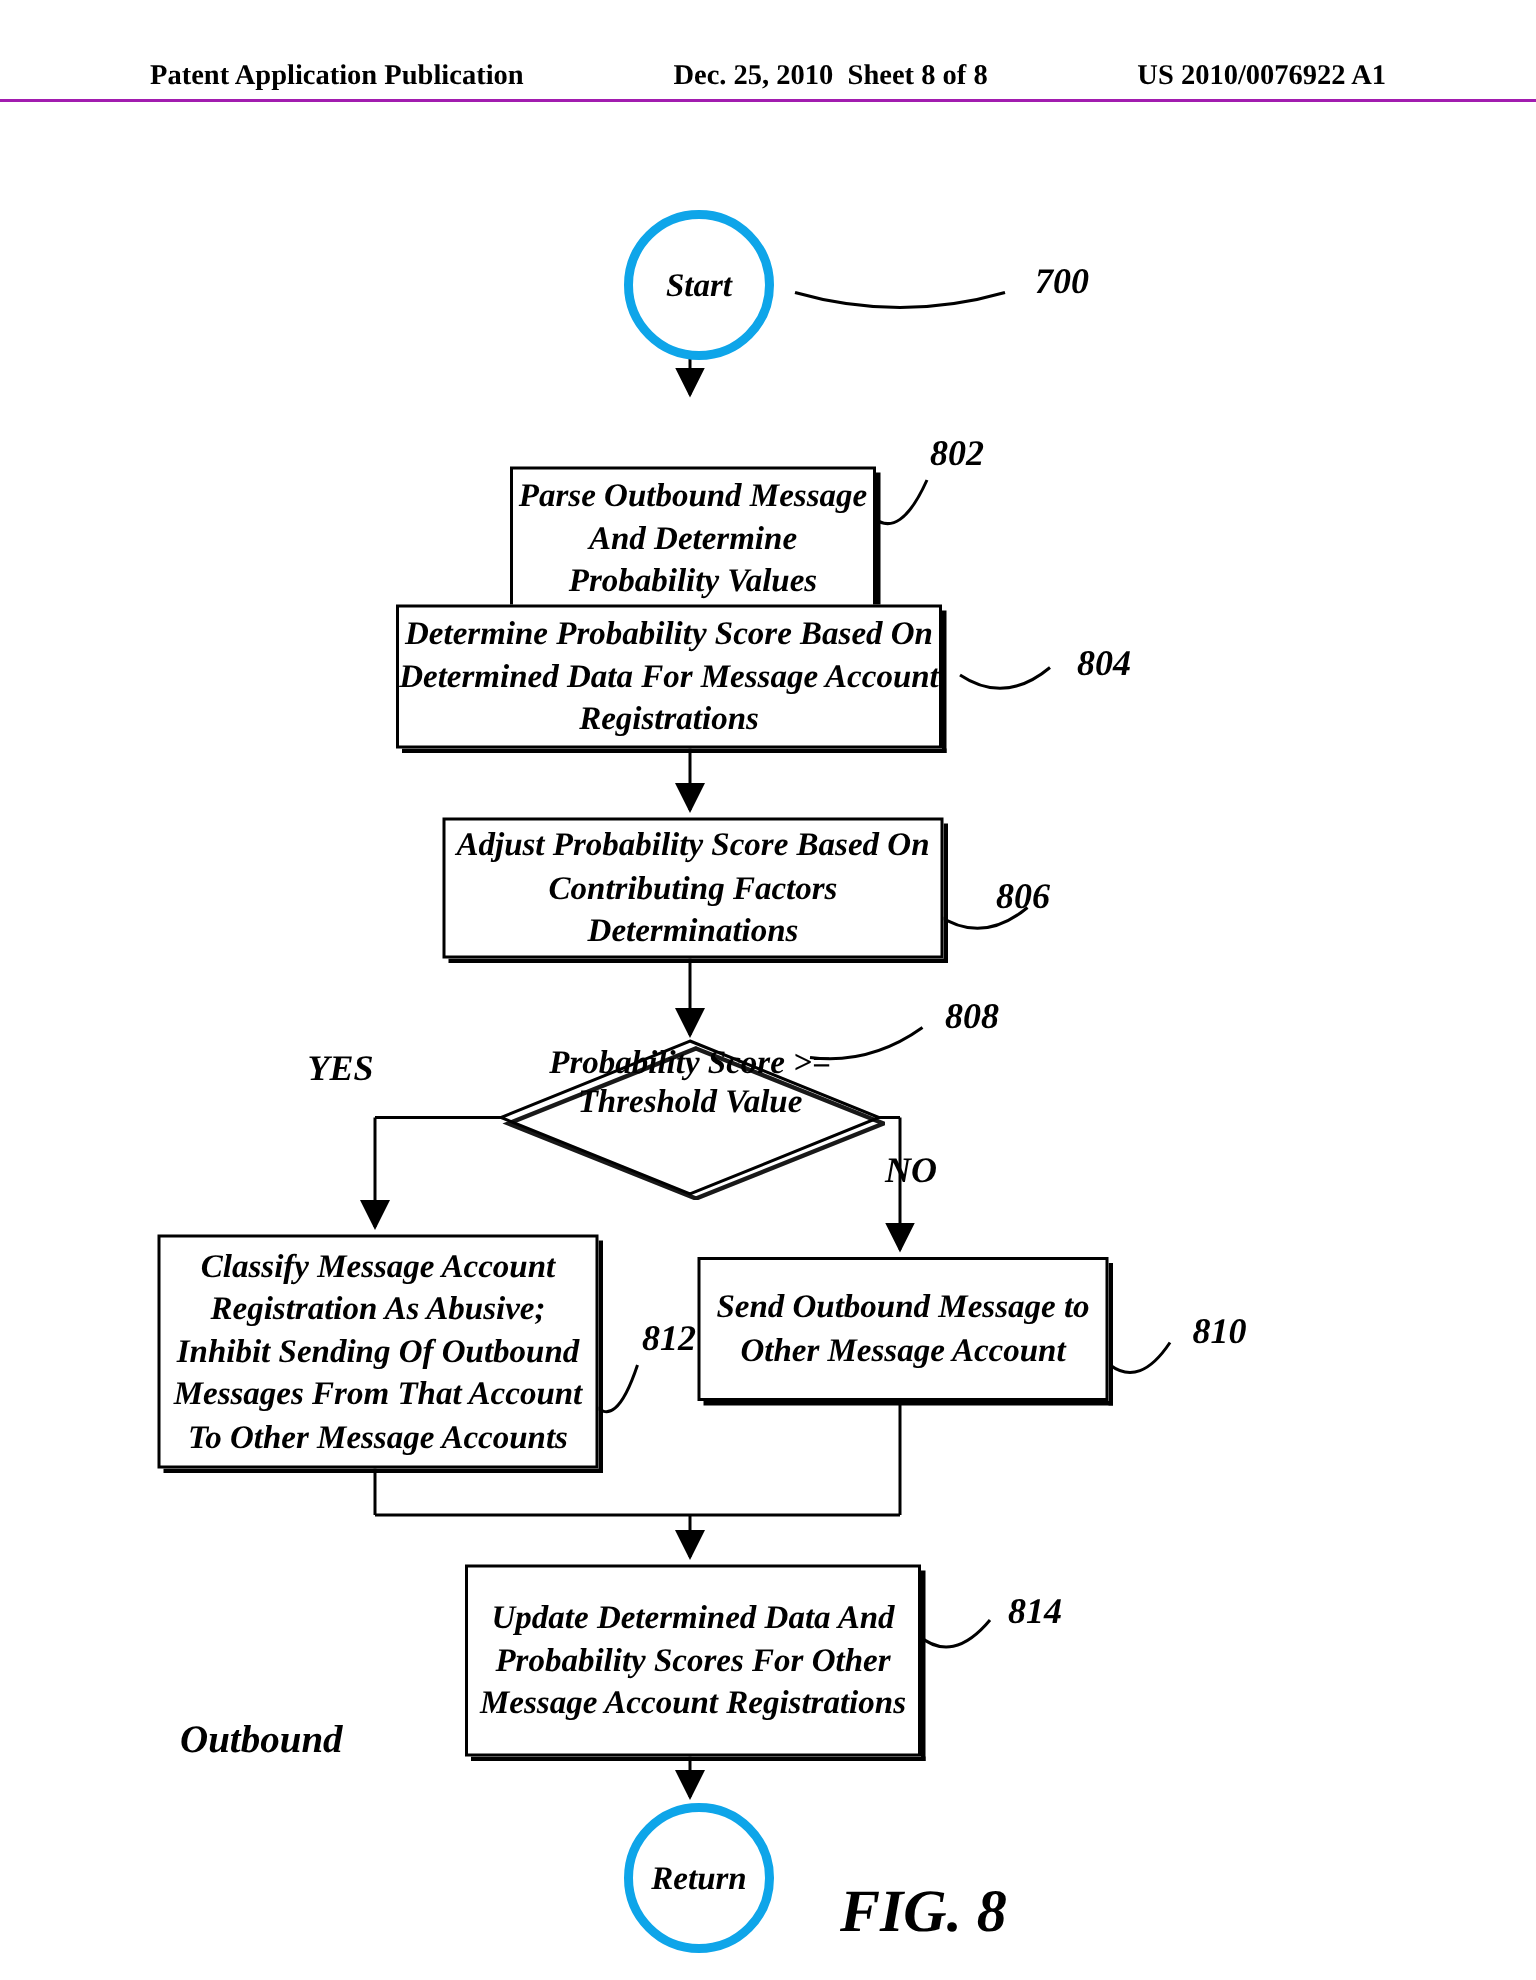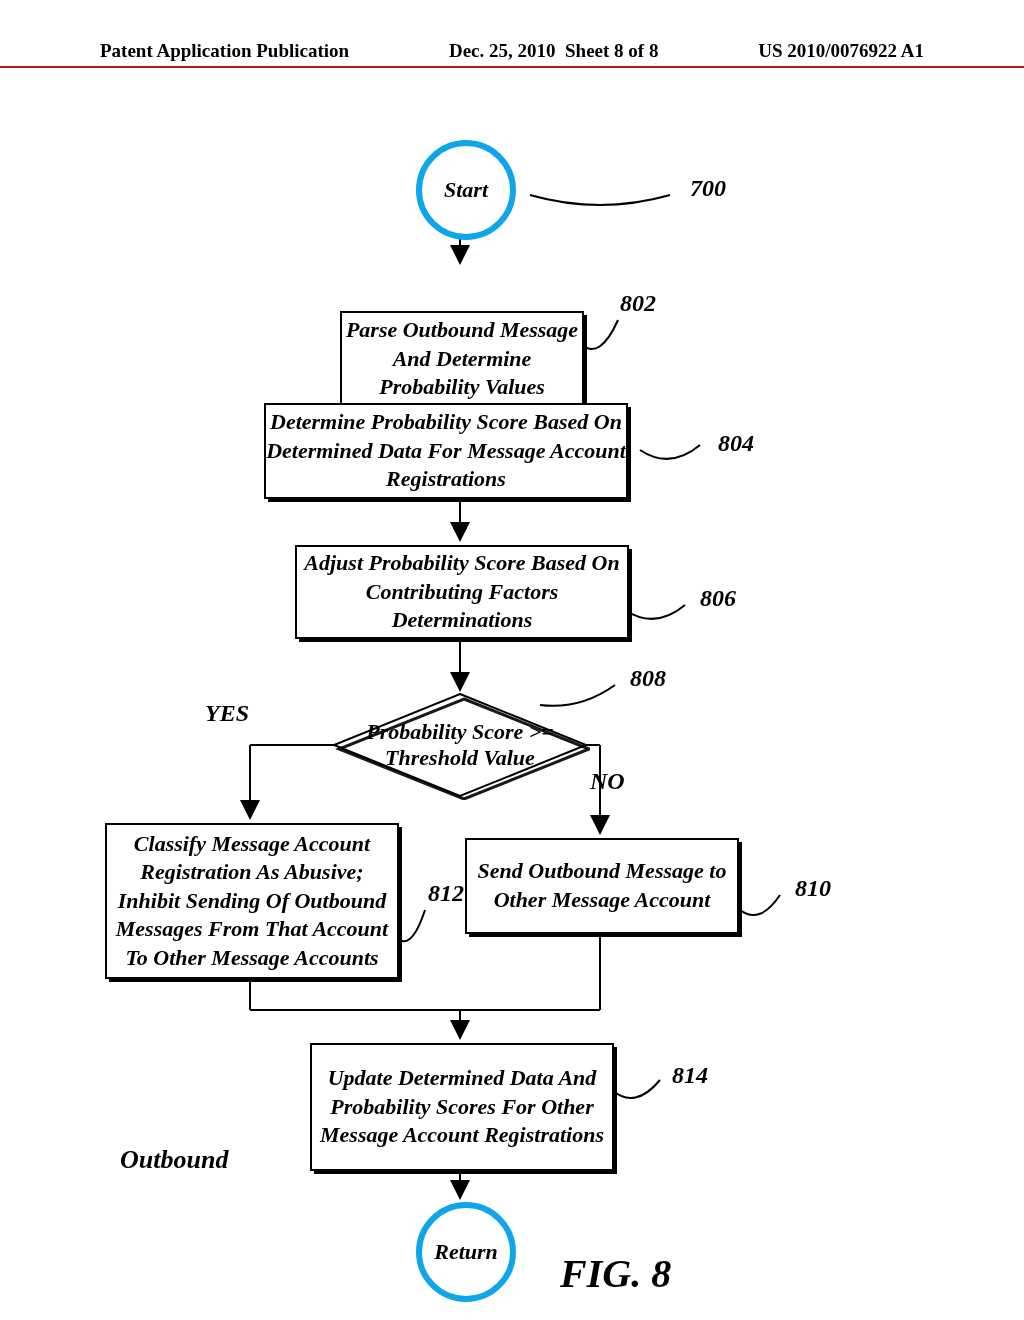--- a/index.html
+++ b/index.html
@@ -9,21 +9,21 @@
     width: 1024px;
     height: 1320px;
     position: relative;
     color: #000;
   }
   .header {
     position: absolute;
     top: 40px;
     left: 0;
     width: 1024px;
-    border-bottom: 2px solid #b91c1c;
+    border-bottom: 2px solid #a21caf;
     padding-bottom: 4px;
   }
   .header-line {
     display: flex;
     justify-content: space-between;
     font-size: 19px;
     font-weight: bold;
     padding: 0 100px 0 100px;
   }
   .canvas {
@@ -70,21 +70,21 @@
     border-bottom: 3px solid #000;
     border-right: 3px solid #000;
     z-index: -1;
   }
   .diamond {
     position: absolute;
     font-style: italic;
     font-weight: bold;
     font-size: 22px;
     display: flex;
-    align-items: center;
+    align-items: flex-start;
     justify-content: center;
     text-align: center;
     line-height: 1.2;
   }
   .label {
     position: absolute;
     font-style: italic;
     font-weight: bold;
     font-size: 24px;
   }
@@ -210,21 +210,21 @@
   <div class="terminal" style="left:416px; top:1082px;">
     <span>Return</span>
   </div>
 
   <div class="label" style="left:205px; top:580px;">YES</div>
   <div class="label" style="left:590px; top:648px;">NO</div>
 
   <div class="num-label" style="left:690px; top:55px;">700</div>
   <div class="num-label" style="left:620px; top:170px;">802</div>
   <div class="num-label" style="left:718px; top:310px;">804</div>
-  <div class="num-label" style="left:700px; top:465px;text-align:center;">806</div>
+  <div class="num-label" style="left:664px; top:465px;text-align:center;">806</div>
   <div class="num-label" style="left:630px; top:545px;">808</div>
   <div class="num-label" style="left:428px; top:760px;">812</div>
   <div class="num-label" style="left:795px; top:755px;">810</div>
   <div class="num-label" style="left:672px; top:942px;">814</div>
 
   <div class="section-label" style="left:120px; top:1025px;">Outbound</div>
 
   <div class="fig-label" style="left:560px; top:1130px;">FIG. 8</div>
 
 </div>

